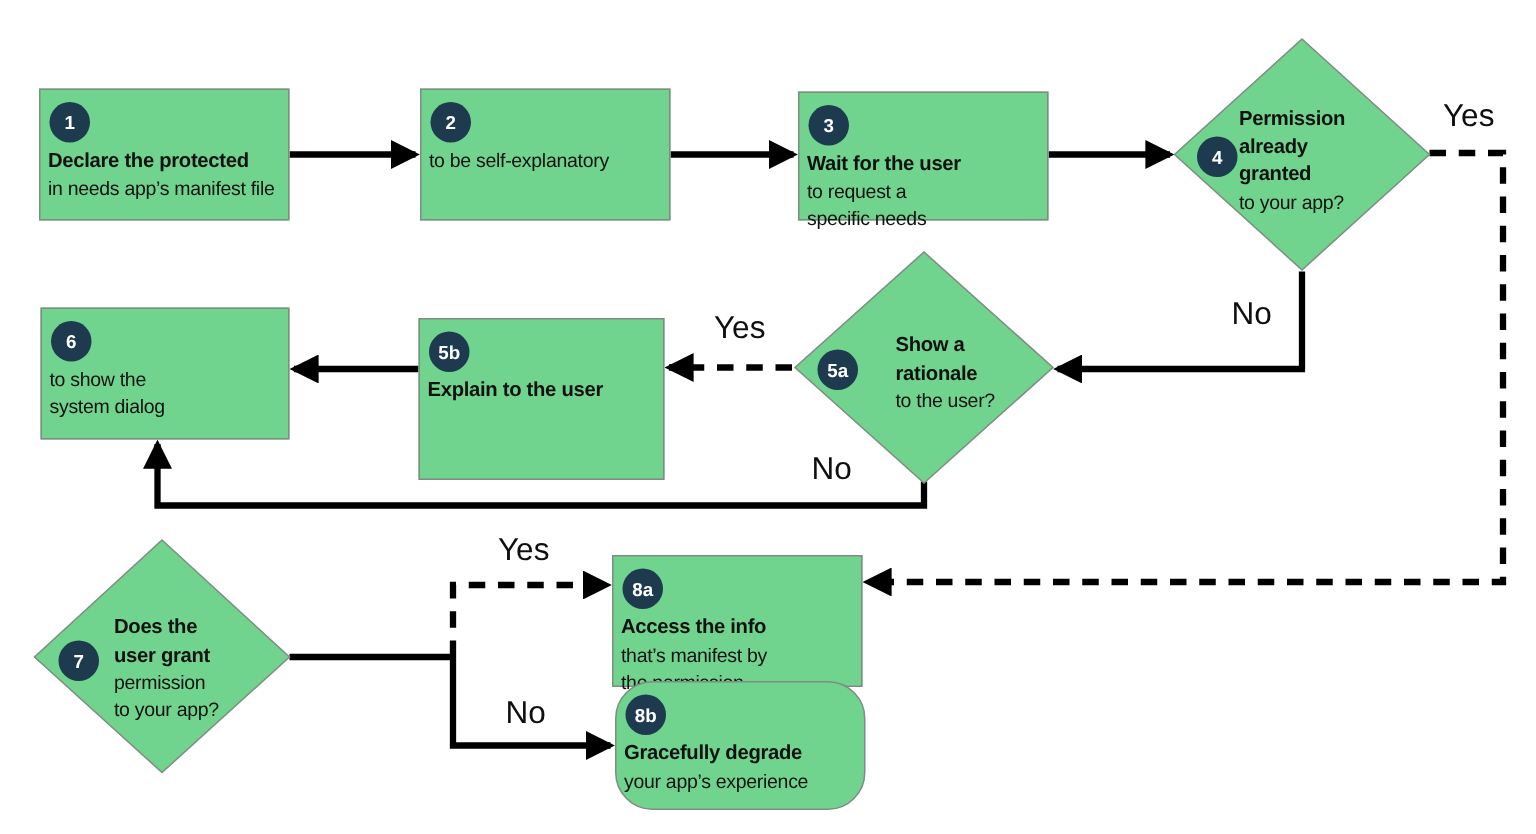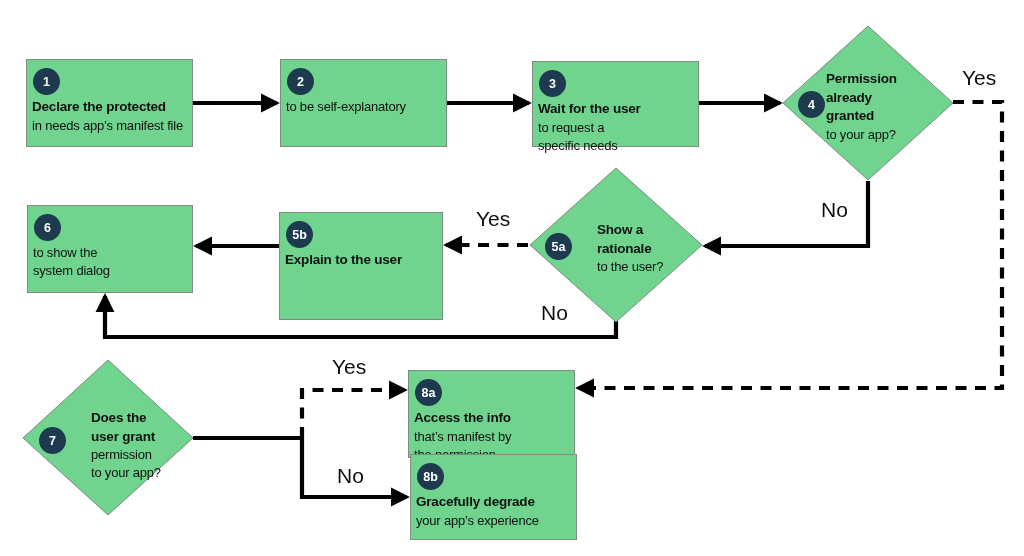--- a/index.html
+++ b/index.html
@@ -87,21 +87,21 @@
     <div class="title">Explain to the user</div>
   </div>
 
   <div class="rect-node" style="left:408px;top:348px;width:167px;height:88px;margin-top:22px;">
     <div class="badge">8a</div>
     <div class="title">Access the info</div>
     <div class="body">that’s manifest by
 the permission</div>
   </div>
 
-  <div class="rect-node" style="left:410px;top:454px;width:167px;height:86px;">
+  <div class="rect-node" style="left:410px;top:454px;width:167px;height:86px;border-radius:25px;">
     <div class="badge">8b</div>
     <div class="title">Gracefully degrade</div>
     <div class="body">your app’s experience</div>
   </div>
 
   <div class="diamond-label" style="left:798px;top:70px;width:150px;">
     <div class="badge" style="top:21px;">4</div>
     <div class="text" style="margin-left:28px;">
       <div class="title">Permission
 already
@@ -114,21 +114,21 @@
     <div class="badge" style="top:12px;">5a</div>
     <div class="text" style="margin-left:52px;">
       <div class="title">Show a
 rationale</div>
       <div class="body">to the user?</div>
     </div>
   </div>
 
   <div class="diamond-label" style="left:39px;top:409px;width:150px;">
     <div class="badge" style="top:18px;">7</div>
-    <div class="text" style="margin-left:52px;">
+    <div class="text" style="margin-left:37px;">
       <div class="title">Does the
 user grant</div>
       <div class="body">permission
 to your app?</div>
     </div>
   </div>
 
   <div class="edge-label" style="left:962px;top:66px;">Yes</div>
   <div class="edge-label" style="left:821px;top:198px;">No</div>
   <div class="edge-label" style="left:476px;top:207px;">Yes</div>

